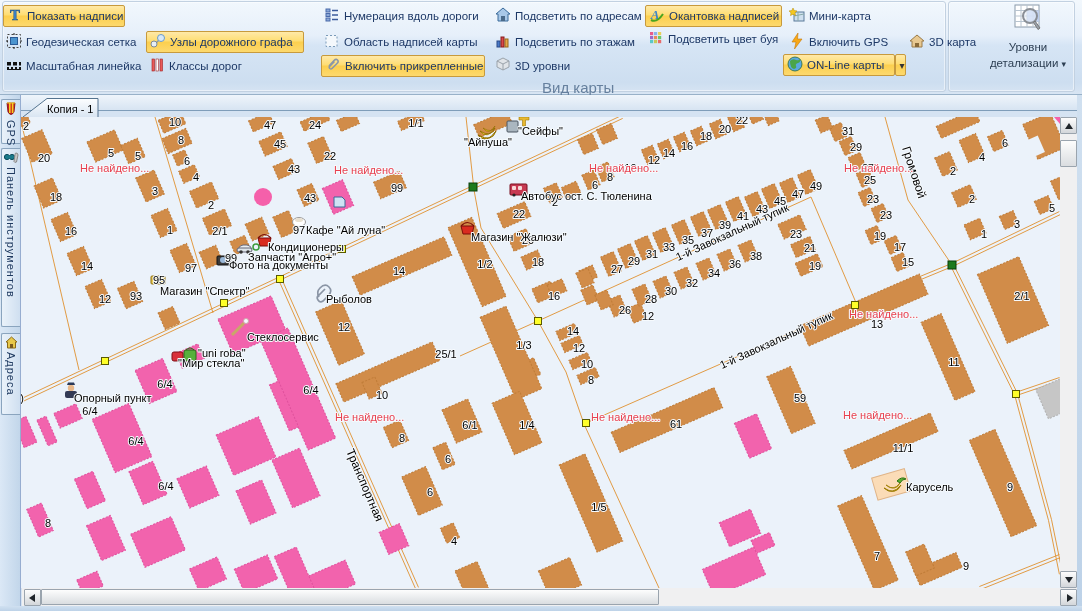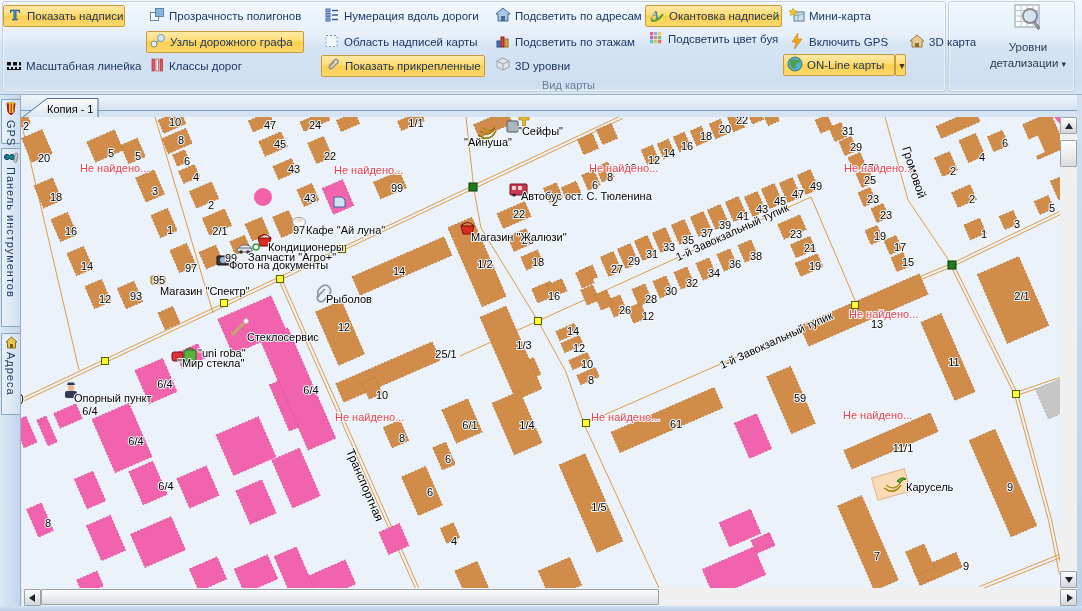--- a/index.html
+++ b/index.html
@@ -23,34 +23,35 @@
 .mapv{position:absolute;left:21px;top:117px;width:1039px;height:471px;background:#ebf2fa;overflow:hidden}
 .sb{position:absolute;background:#f0f0f1}
 .sbtn{position:absolute;width:17px;height:17px;background:linear-gradient(180deg,#fdfdfd,#e4e6e8 60%,#d3d6da);border:1px solid #9aa4ae;border-radius:1px}
 .arr{position:absolute;width:0;height:0}
 .thumb{position:absolute;background:linear-gradient(180deg,#fdfdfd,#e8eaec 60%,#dadde0);border:1px solid #9aa4ae;border-radius:1px}
 .frame{position:absolute;background:linear-gradient(180deg,#d0e0f0,#bdd2e8)}
 </style></head><body>
 <div class="ribbon">
  <div class="grp" style="left:2px;width:944px"></div>
  <div class="grp" style="left:948px;width:127px"></div>
- <div style="position:absolute;left:542px;top:79px;font-size:11px;color:#66809e">Вид карты</div>
+ <div style="position:absolute;left:542px;top:79px;font-size:15px;color:#66809e">Вид карты</div>
  <div class="tbtn hl" style="left:3px;top:5px;width:122px"><svg width="16" height="16" viewBox="0 0 16 16" style="vertical-align:-3px">
         <text x="8" y="13" text-anchor="middle" font-family="Liberation Serif" font-size="15" font-weight="bold" fill="#3d85c8" stroke="#1d4c7c" stroke-width="0.5">T</text>
       </svg><span>Показать надписи</span></div>
+<div class="tbtn" style="left:3px;top:31px;width:140px"><svg width="16" height="16" viewBox="0 0 16 16" style="vertical-align:-3px">
+        <rect x="4.5" y="4.5" width="7" height="7" fill="#4a94cf" stroke="#2a5a96"></rect>
+        <rect x="1.5" y="1.5" width="13" height="13" fill="none" stroke="#444" stroke-dasharray="2 2"></rect>
+        <path d="M8 0v2M8 14v2M0 8h2M14 8h2" stroke="#222"></path>
+      </svg><span>Геодезическая сетка</span></div>
 <div class="tbtn" style="left:3px;top:55px;width:140px"><svg width="16" height="16" viewBox="0 0 16 16" style="vertical-align:-3px">
         <rect x="1" y="5" width="4" height="3.5" fill="#111"></rect>
         <rect x="7" y="5" width="4" height="3.5" fill="#111"></rect>
         <rect x="13" y="5" width="2" height="3.5" fill="#111"></rect>
         <path d="M1 13 v-3 h2 v2 h2 v-2 h2 v2 h2 v-2 h2 v2 h2 v-2 h2 v3 z" fill="#111"></path>
       </svg><span>Масштабная линейка</span></div>
-<div class="tbtn" style="left:146px;top:5px;width:170px"><svg width="16" height="16" viewBox="0 0 16 16" style="vertical-align:-3px">
-        <rect x="1.5" y="5.5" width="8" height="8" fill="#fff" stroke="#5a87b0"></rect>
-        <rect x="6.5" y="1.5" width="8" height="8" fill="#7fb0d8" stroke="#4a7aa5" opacity="0.9"></rect>
-      </svg><span>Прозрачность полигонов</span></div>
 <div class="tbtn hl" style="left:146px;top:31px;width:158px"><svg width="16" height="16" viewBox="0 0 16 16" style="vertical-align:-3px">
         <path d="M4 12 L11 5" stroke="#8899aa" stroke-width="1.5"></path>
         <circle cx="4" cy="11" r="3" fill="#e8eef4" stroke="#7a8a9a"></circle>
         <circle cx="11" cy="5" r="3.5" fill="#d8e8f8" stroke="#6a9ac8"></circle>
       </svg><span>Узлы дорожного графа</span></div>
 <div class="tbtn" style="left:146px;top:55px;width:110px"><svg width="16" height="16" viewBox="0 0 16 16" style="vertical-align:-3px">
         <rect x="3" y="2" width="2.5" height="12" fill="#e85a5a" stroke="#a02020" stroke-width="0.6"></rect>
         <rect x="7" y="2" width="2.5" height="12" fill="#fff" stroke="#a02020" stroke-width="0.6"></rect>
         <rect x="11" y="2" width="2.5" height="12" fill="#e85a5a" stroke="#a02020" stroke-width="0.6"></rect>
       </svg><span>Классы дорог</span></div>
@@ -58,21 +59,21 @@
         <rect x="2" y="2" width="4" height="3" fill="#8aa8d8" stroke="#4a6aaa"></rect>
         <rect x="2" y="6.5" width="4" height="3" fill="#8aa8d8" stroke="#4a6aaa"></rect>
         <rect x="2" y="11" width="4" height="3" fill="#8aa8d8" stroke="#4a6aaa"></rect>
         <path d="M8 3.5h6M8 8h6M8 12.5h6" stroke="#3a5a9a" stroke-width="1.5"></path>
       </svg><span>Нумерация вдоль дороги</span></div>
 <div class="tbtn" style="left:321px;top:31px;width:168px"><svg width="16" height="16" viewBox="0 0 16 16" style="vertical-align:-3px">
         <rect x="2" y="2.5" width="11" height="11" fill="#f4f8fc" stroke="#7a9ab8" stroke-dasharray="2 2"></rect>
       </svg><span>Область надписей карты</span></div>
 <div class="tbtn hl" style="left:321px;top:55px;width:164px"><svg width="16" height="16" viewBox="0 0 16 16" style="vertical-align:-3px">
         <path d="M4 9 L9 3.5 q2 -2 3.5 -.5 q1.5 1.5 -.5 3.5 L7 11.5 q-1 1 -2.2 0 q-1.2 -1.2 0 -2.4 L9.5 4.5" fill="none" stroke="#8a97a8" stroke-width="1.6"></path>
-      </svg><span>Показать прикрепленные</span></div>
+      </svg><span>Включить прикрепленные</span></div>
 <div class="tbtn" style="left:492px;top:5px;width:150px"><svg width="16" height="16" viewBox="0 0 16 16" style="vertical-align:-3px">
         <path d="M8 1 L15 7 H13 V14 H3 V7 H1 Z" fill="#a8c8e8" stroke="#3a6a9a"></path>
         <rect x="6" y="9" width="4" height="5" fill="#4a6a8a"></rect>
       </svg><span>Подсветить по адресам</span></div>
 <div class="tbtn" style="left:492px;top:31px;width:148px"><svg width="16" height="16" viewBox="0 0 16 16" style="vertical-align:-3px">
         <rect x="2" y="8" width="3" height="6" fill="#4a7ac8" stroke="#2a4a88"></rect>
         <rect x="6" y="4" width="3" height="10" fill="#d84a4a" stroke="#881a1a"></rect>
         <rect x="10" y="6" width="3" height="8" fill="#e8a84a" stroke="#986818"></rect>
       </svg><span>Подсветить по этажам</span></div>
 <div class="tbtn" style="left:492px;top:55px;width:90px"><svg width="16" height="16" viewBox="0 0 16 16" style="vertical-align:-3px">

